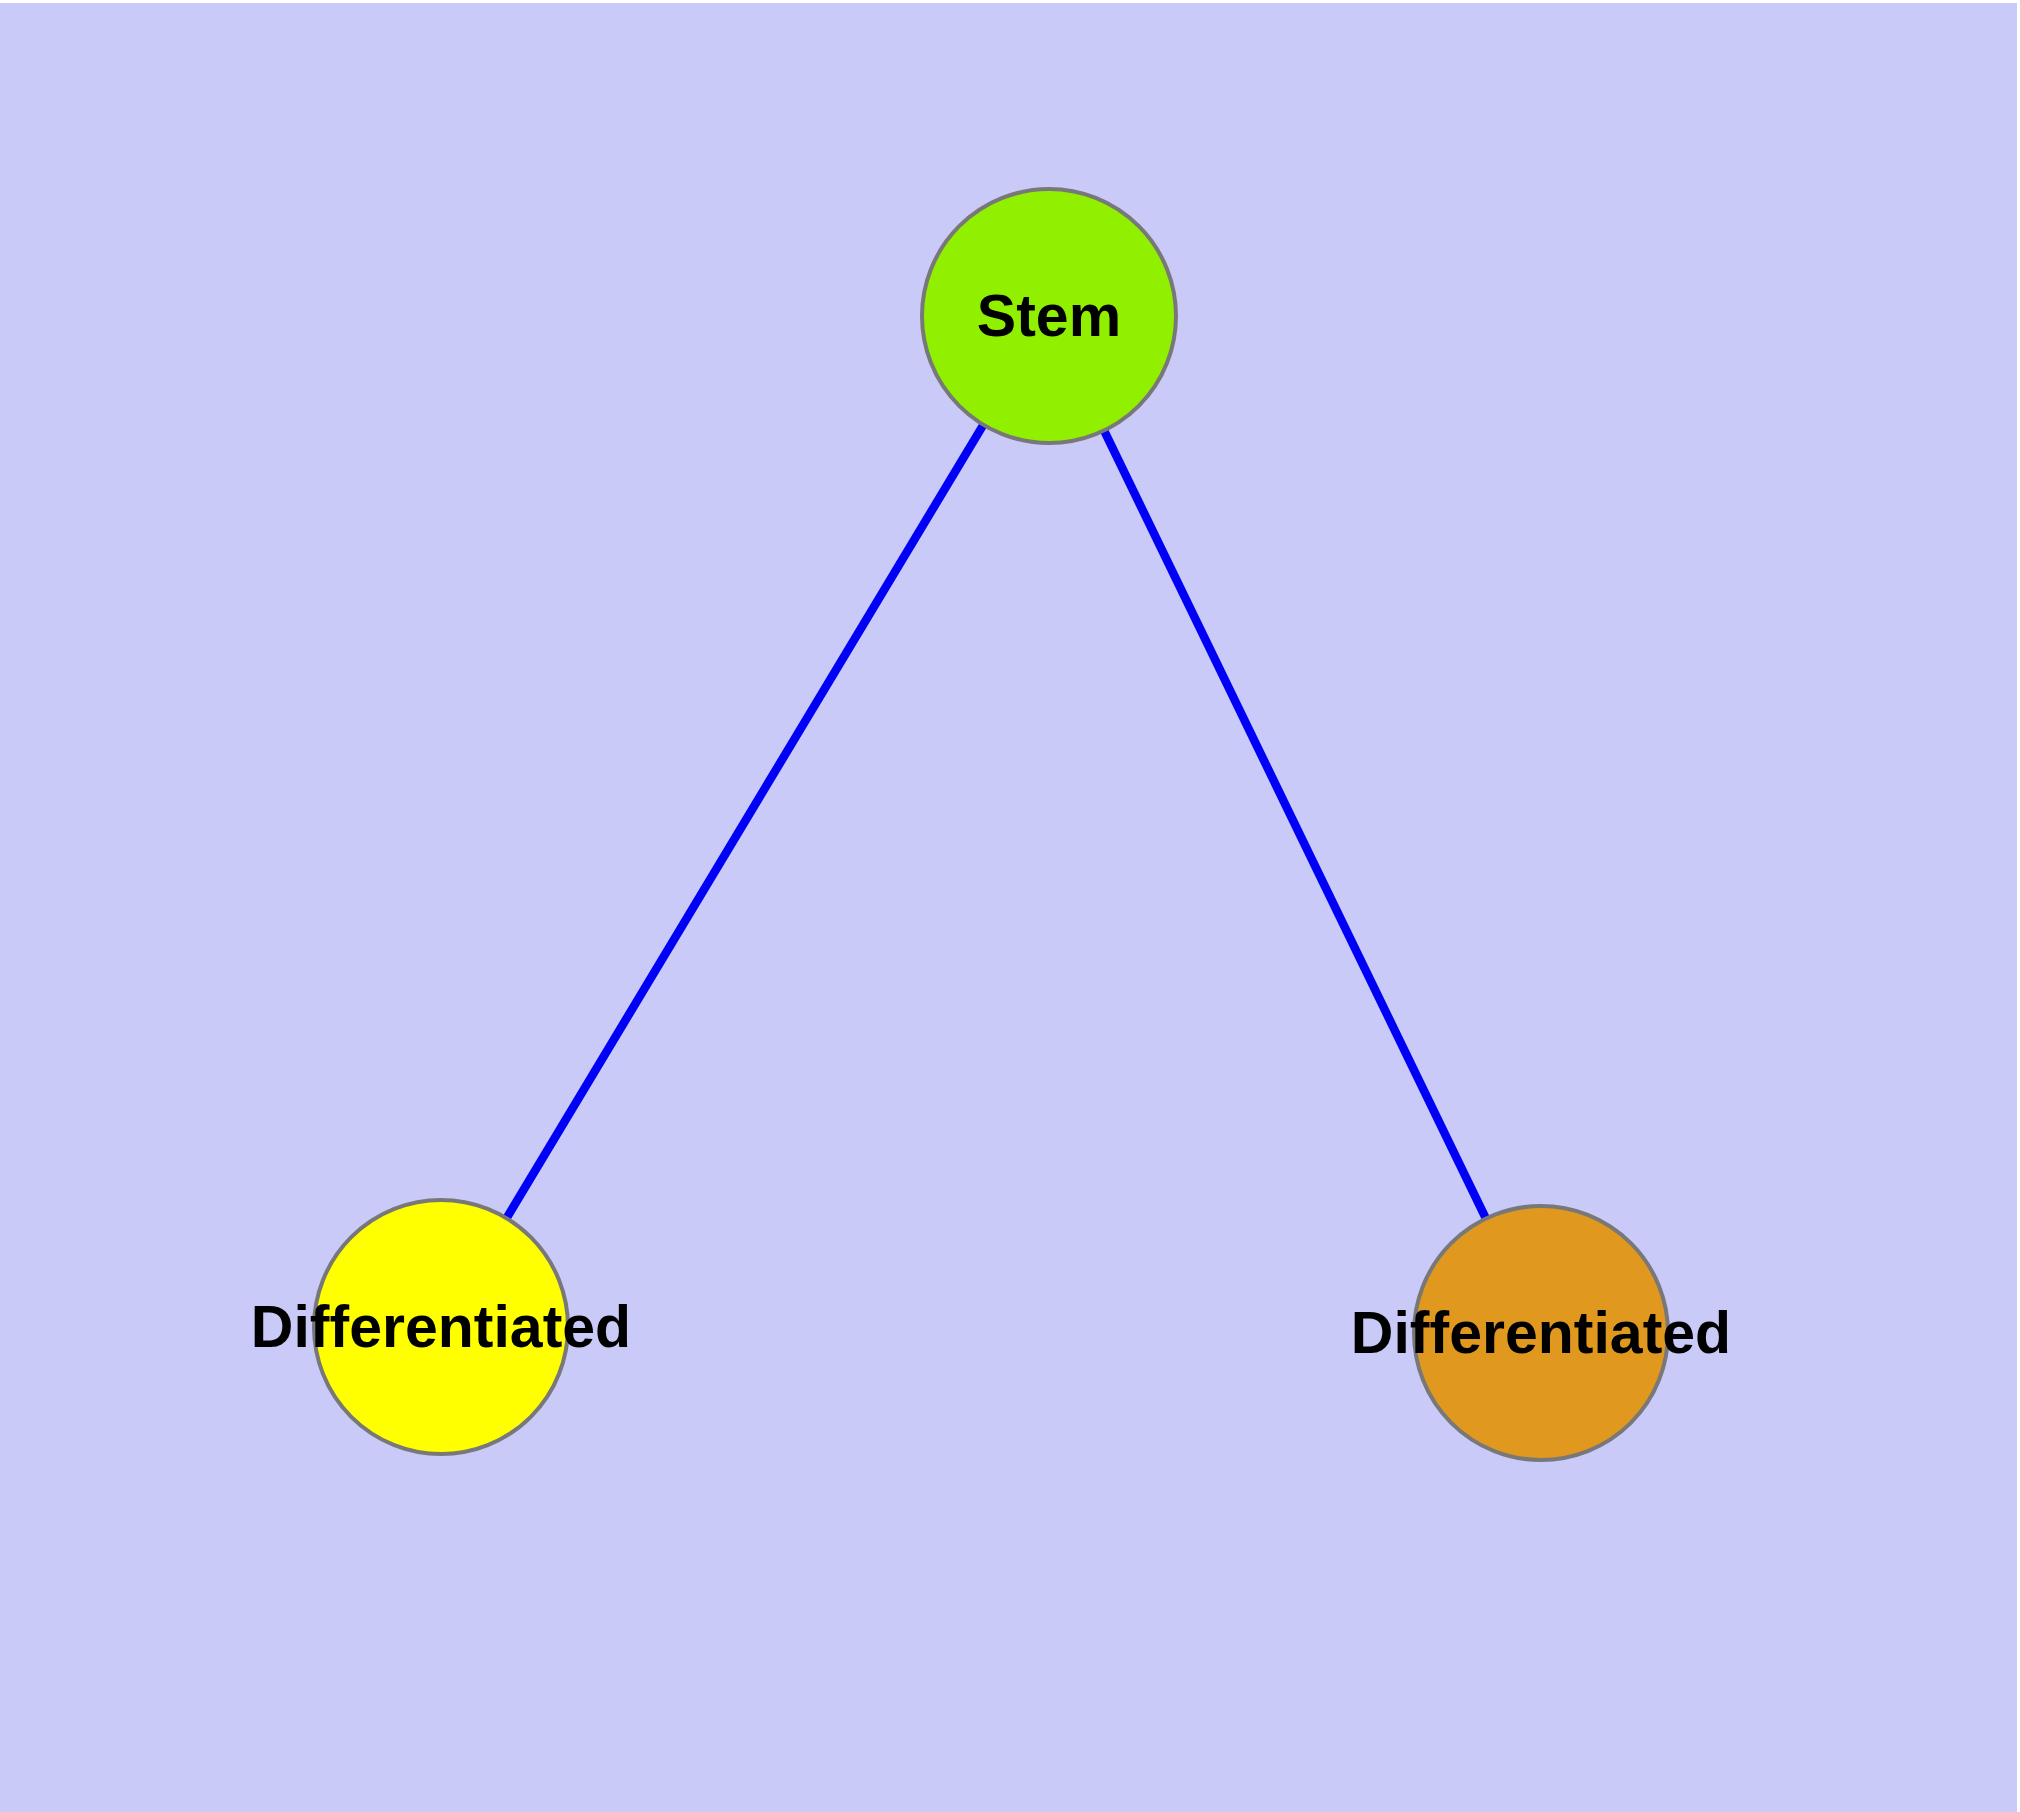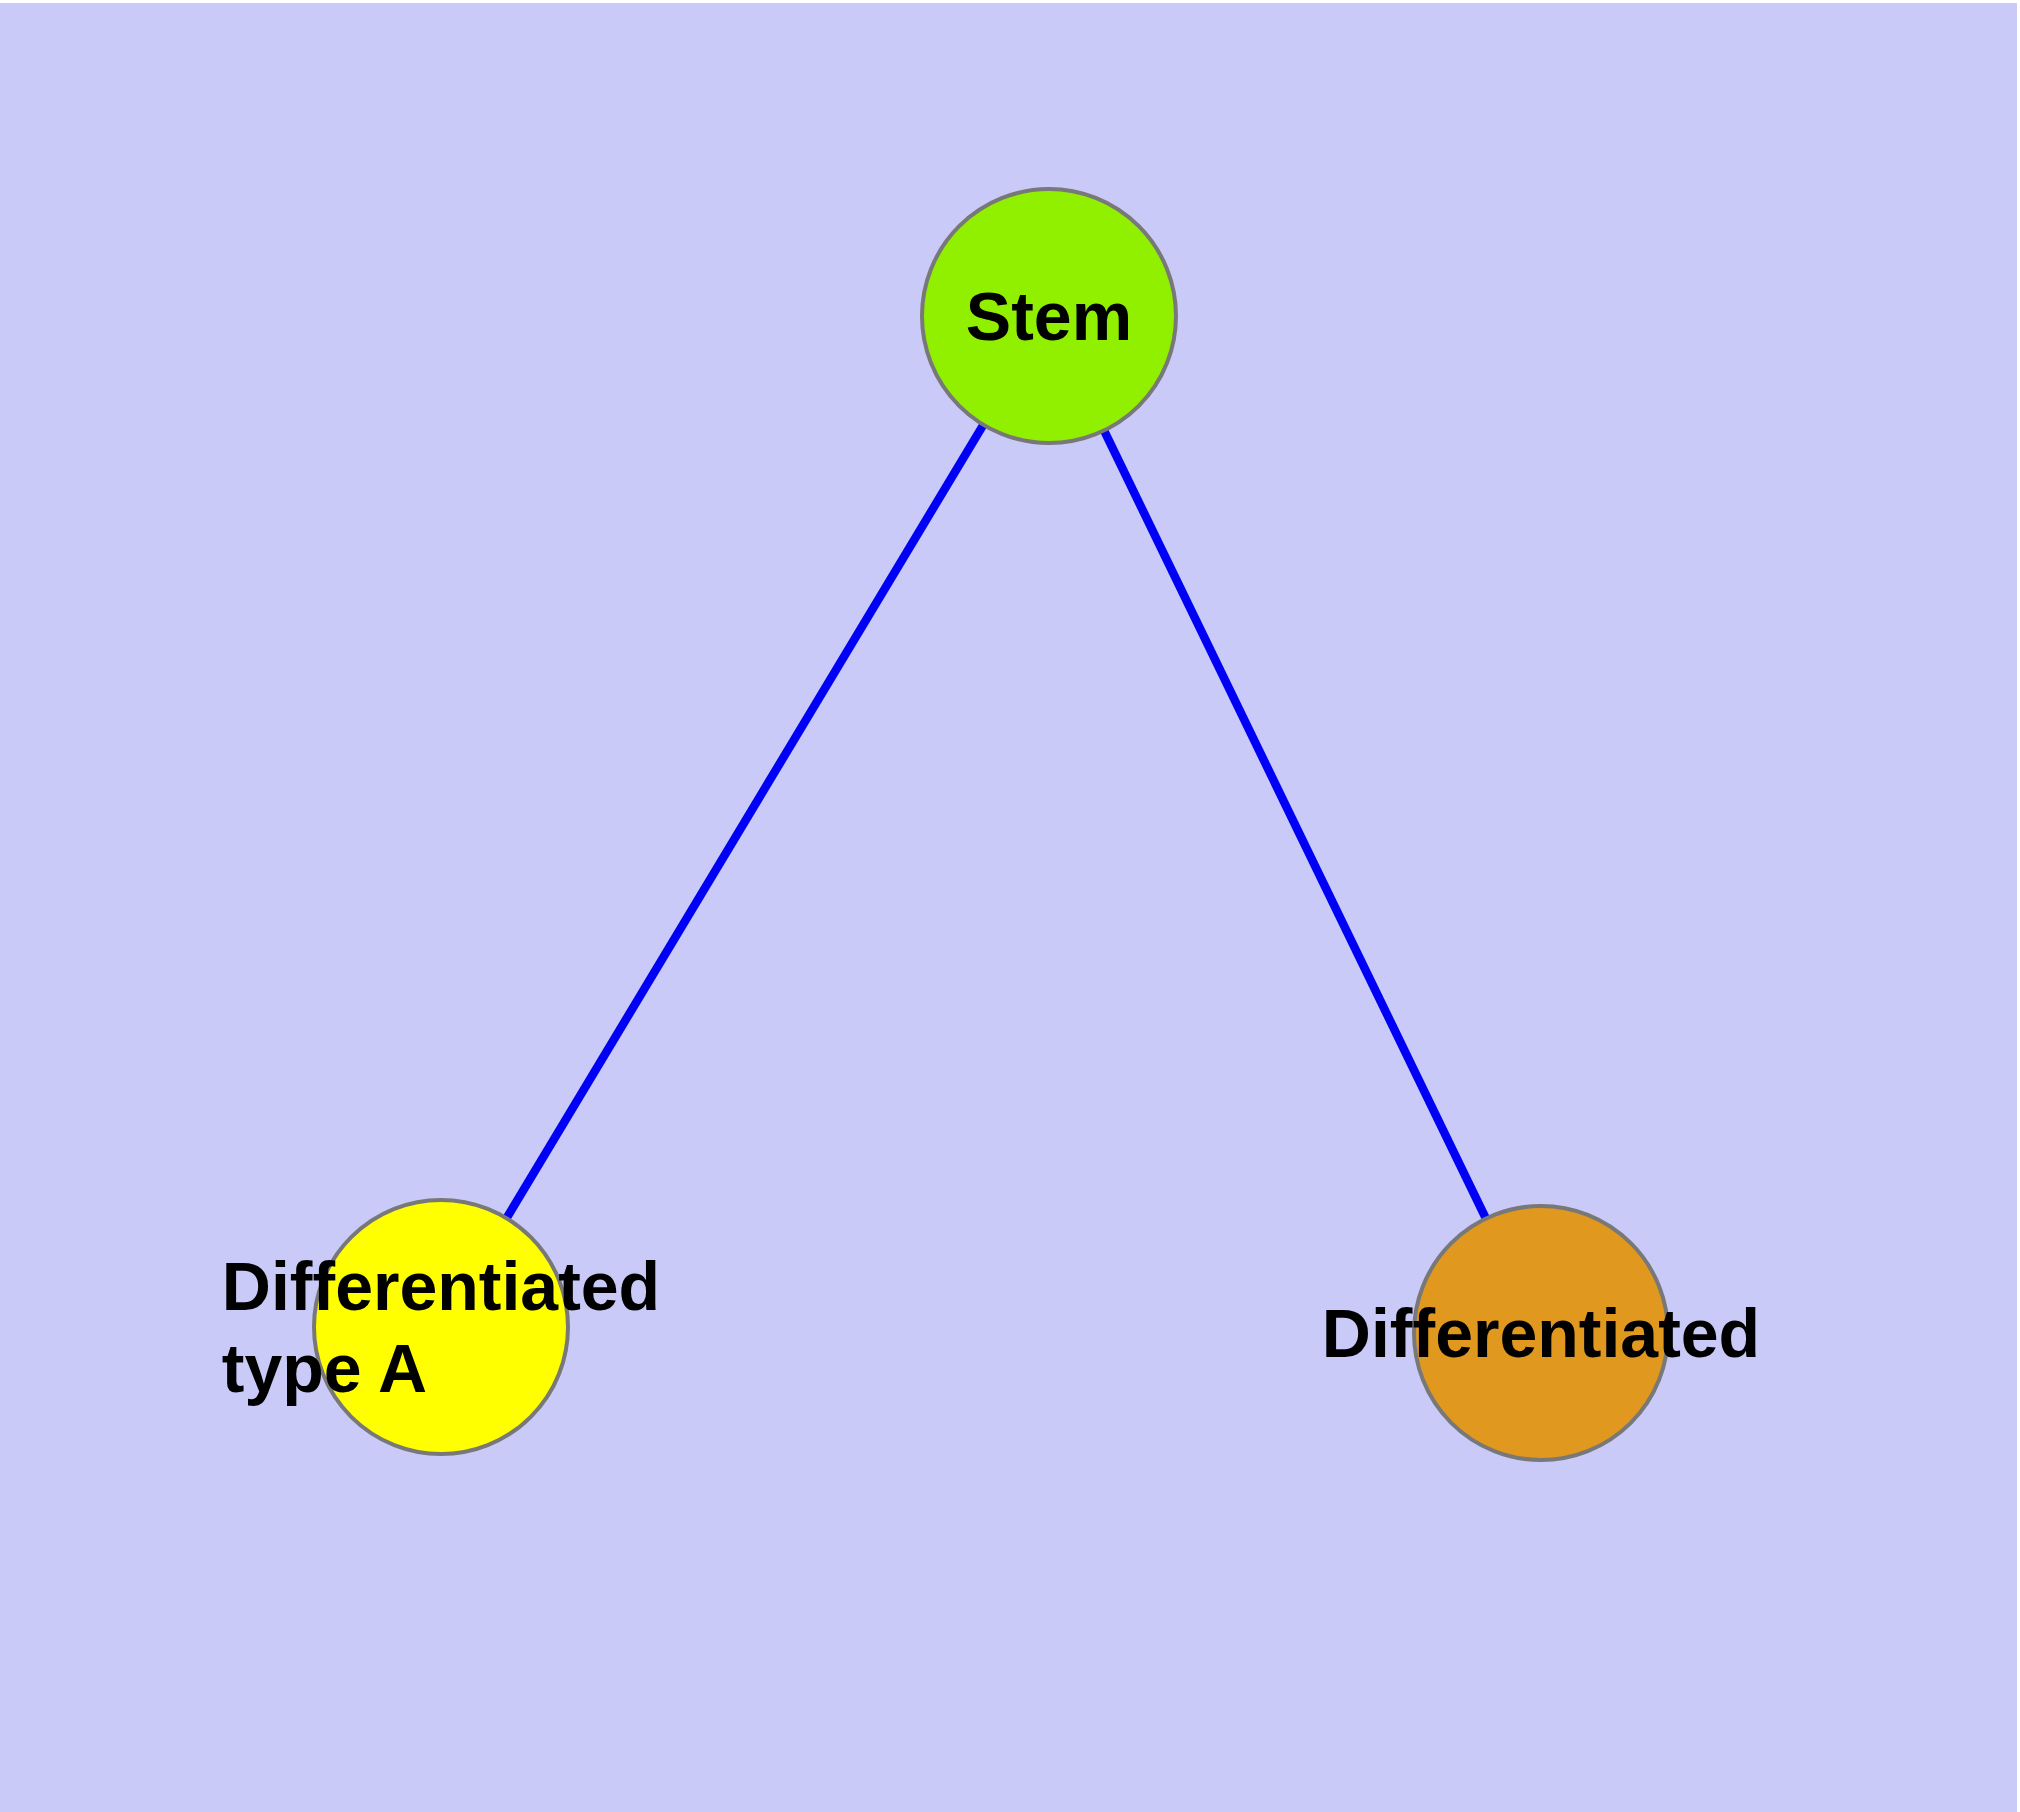--- a/index.html
+++ b/index.html
@@ -49,23 +49,23 @@
     border-radius: 50%;
     display: flex;
     align-items: center;
     justify-content: center;
   }
   .node-stem   { left: 920px; top: 187px;  background: var(--fill-stem, #90F000); }
   .node-type-a { left: 312px;  top: 1198px; background: var(--fill-a, #FFFF00); }
   .node-type-b { left: 1412px; top: 1204px; background: var(--fill-b, #E0981F); }
   .node-label {
     width: max-content;
-    text-align: left;
+    text-align: center;
     font-weight: 700;
-    font-size: 68px;
+    font-size: 59px;
     line-height: 82px;
     color: #000000;
     white-space: nowrap;
     flex-shrink: 0;
   }
   .node-label .label-line { white-space: nowrap; }
 </style>
 </head>
 <body>
 
@@ -78,21 +78,20 @@
 
   <div class="node node-stem">
     <div class="node-label">
       <div class="label-line">Stem</div>
     </div>
   </div>
 
   <div class="node node-type-a">
     <div class="node-label">
       <div class="label-line">Differentiated</div>
-      <div class="label-line">type A</div>
     </div>
   </div>
 
   <div class="node node-type-b">
     <div class="node-label">
       <div class="label-line">Differentiated</div>
     </div>
   </div>
 
   <div class="edge-strip-top"></div>

